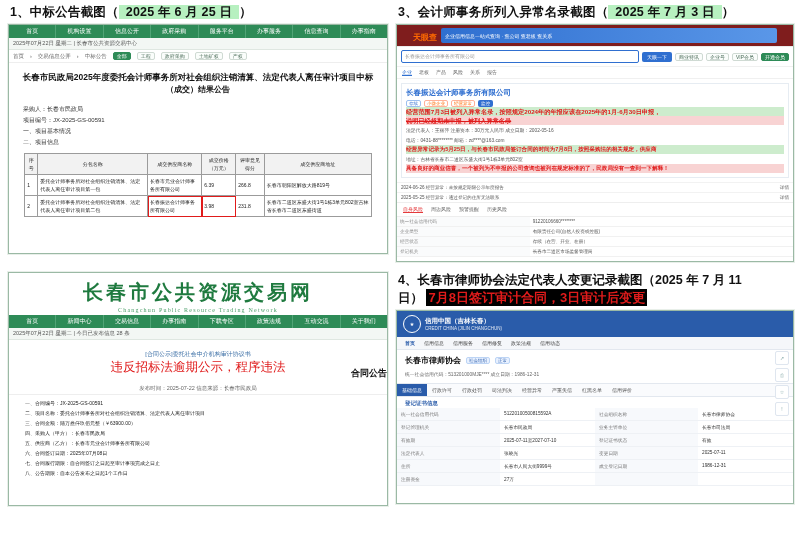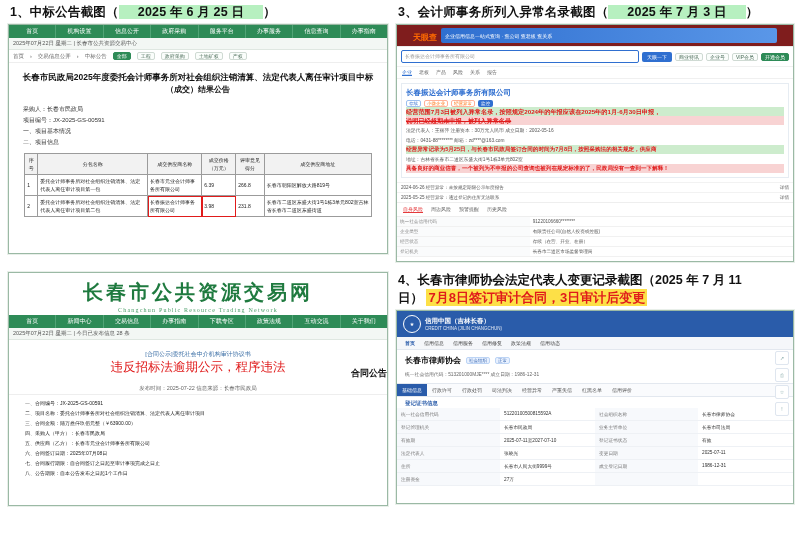--- a/index.html
+++ b/index.html
@@ -14,25 +14,25 @@
   .quad{position:absolute;box-sizing:border-box;}
   .q1{left:8px;top:4px;width:380px;height:266px;}
   .q2{left:8px;top:272px;width:380px;height:277px;}
   .q3{left:396px;top:4px;width:398px;height:266px;}
   .q4{left:396px;top:272px;width:398px;height:277px;}
 
   .cap{
     font-size:12.5px;font-weight:bold;color:#111;
     line-height:16px;margin:0 0 4px 2px;letter-spacing:.2px;
   }
-  .cap .hl{background:#b7f0c0;padding:0 19px;}
+  .cap .hl{background:#b7f0c0;padding:0 7px;}
   .cap2{font-size:12.5px;font-weight:bold;line-height:17px;margin:0 0 3px 2px;}
   .redline{
     color:#e01b1b;font-size:13px;font-weight:bold;
-    background:#fde047;display:inline-block;padding:0 2px;line-height:17px;
+    background:#000000;display:inline-block;padding:0 2px;line-height:17px;
   }
 
   .shot{
     border:1px solid #9bb9a5;background:#fff;overflow:hidden;position:relative;
     box-shadow:0 0 0 1px #e8efe9;
   }
   .s1{height:228px;}
   .s2{height:232px;}
   .s3{height:236px;}
   .s4{height:192px;}

